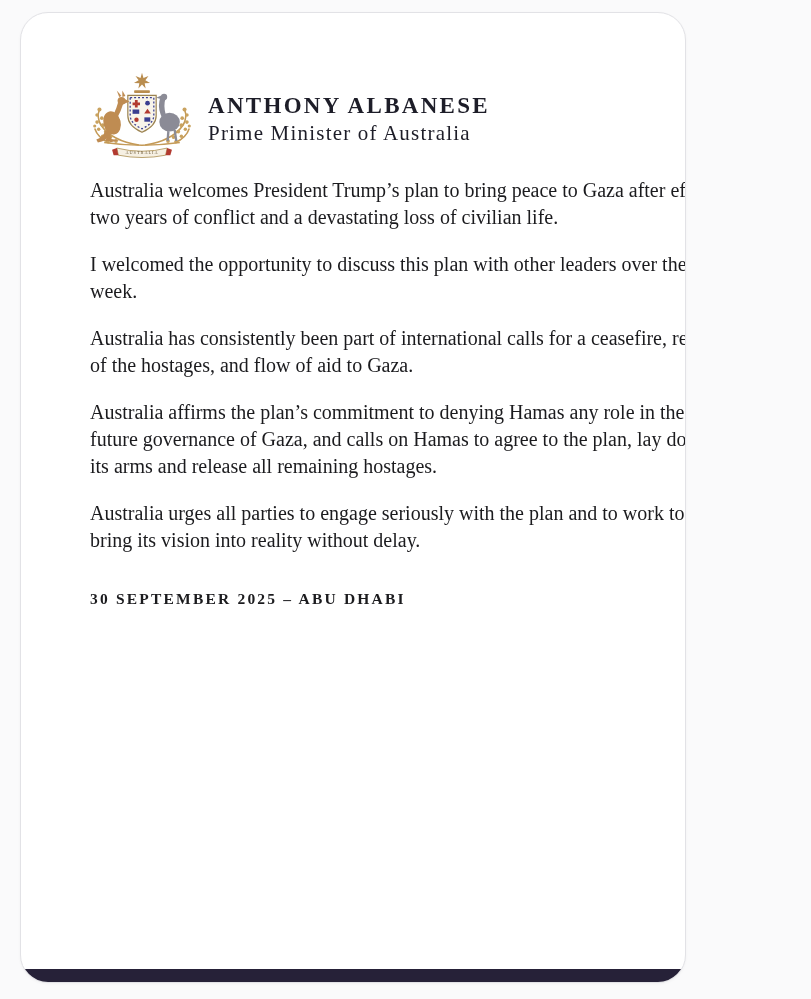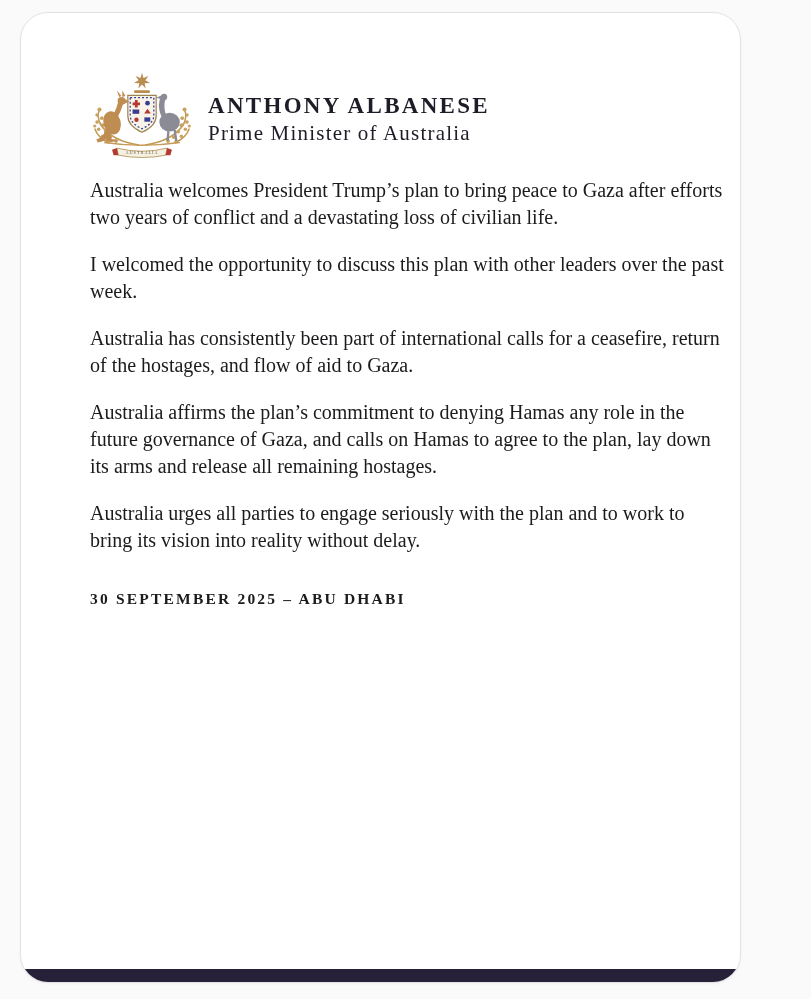--- a/index.html
+++ b/index.html
@@ -11,21 +11,21 @@
     height: 999px;
     background: #fafafb;
     font-family: "Liberation Serif", "DejaVu Serif", serif;
     position: relative;
     overflow: hidden;
   }
   .card {
     position: absolute;
     left: 20px;
     top: 12px;
-    width: 721px;
+    width: 666px;
     height: 971px;
     background: #ffffff;
     border: 1px solid #e2e2e6;
     border-radius: 28px;
     box-sizing: border-box;
     box-shadow: 0 1px 3px rgba(0,0,0,0.04);
     overflow: hidden;
   }
   .content {
     padding: 56px 68px 0 69px;

